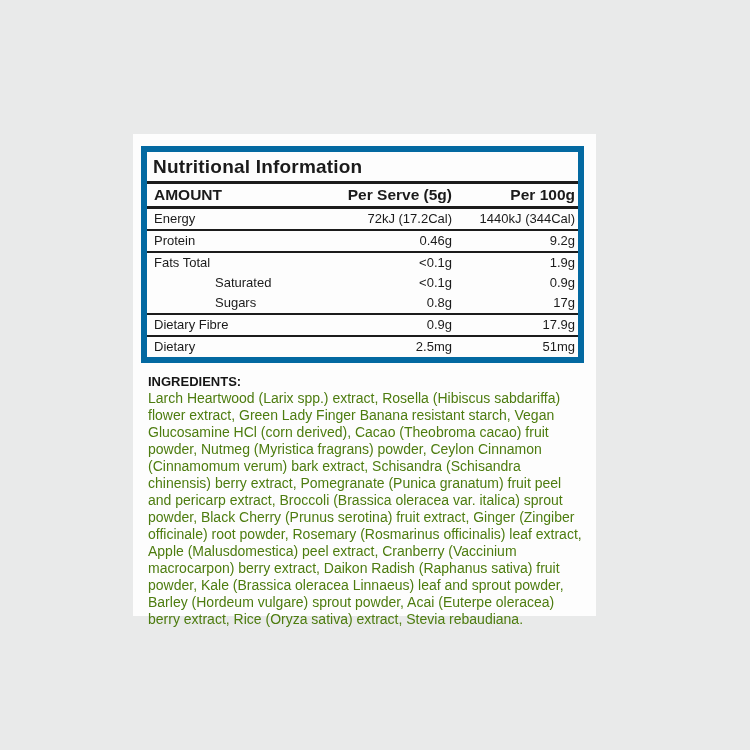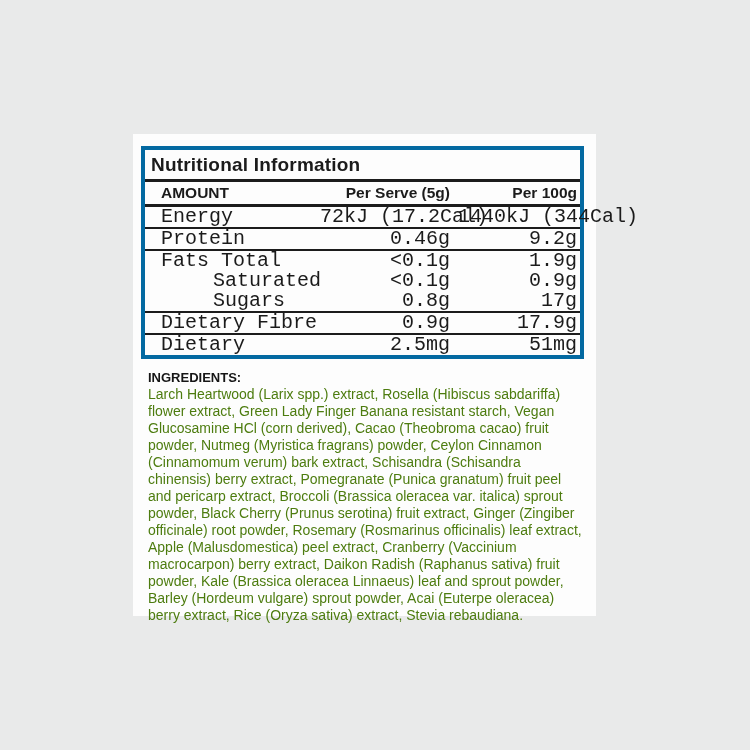--- a/index.html
+++ b/index.html
@@ -23,21 +23,21 @@
     left: 133px;
     top: 134px;
     width: 463px;
     height: 482px;
     background: #fdfdfd;
   }
   .nip-table {
     box-sizing: border-box;
     margin: 12px 0 0 8px;
     width: 443px;
-    border: 4px solid #0369a1;
+    border: 6px solid #0369a1;
     background: #fdfdfd;
   }
   .title-row {
     font-size: 19px;
     font-weight: bold;
     letter-spacing: 0.2px;
     padding: 4px 6px 3px 6px;
     border-bottom: 3px solid #1c1c1c;
     white-space: nowrap;
   }
@@ -47,29 +47,28 @@
     align-items: baseline;
   }
   .header-row {
     font-size: 15.5px;
     font-weight: bold;
     line-height: 18px;
     padding: 2px 0 2px 0;
     border-bottom: 3px solid #1c1c1c;
   }
   .row {
-    font-size: 20px;
+    font-size: 13px;
     line-height: 17px;
     padding: 1px 0 2px 0;
     border-top: 2px solid #1c1c1c;
-    font-family: Liberation Mono, monospace;
   }
   .row.nosep { border-top: none; }
   .cell { display: block; }
-  .c-name { padding-left: 16px; white-space: nowrap; }
+  .c-name { padding-left: 7px; white-space: nowrap; }
   .row.indent .c-name { padding-left: 68px; }
   .c-serve { text-align: right; white-space: nowrap; }
   .c-per100 { text-align: right; padding-right: 3px; white-space: nowrap; margin-left: 8px; }
   .ingredients {
     margin: 10px 14px 0 15px;
     width: 434px;
   }
   .ingredients-heading {
     font-size: 13px;
     font-weight: bold;

